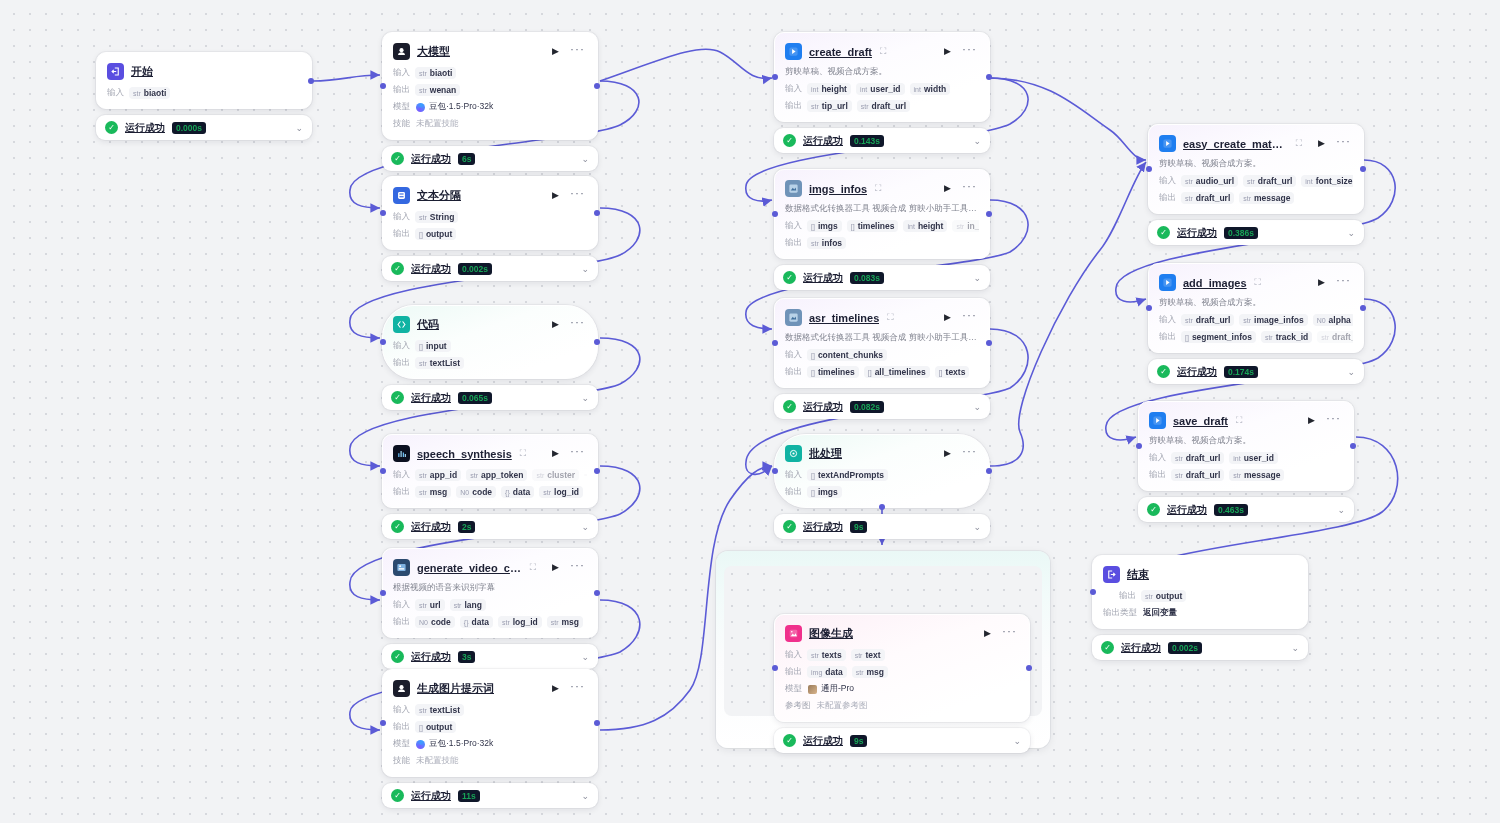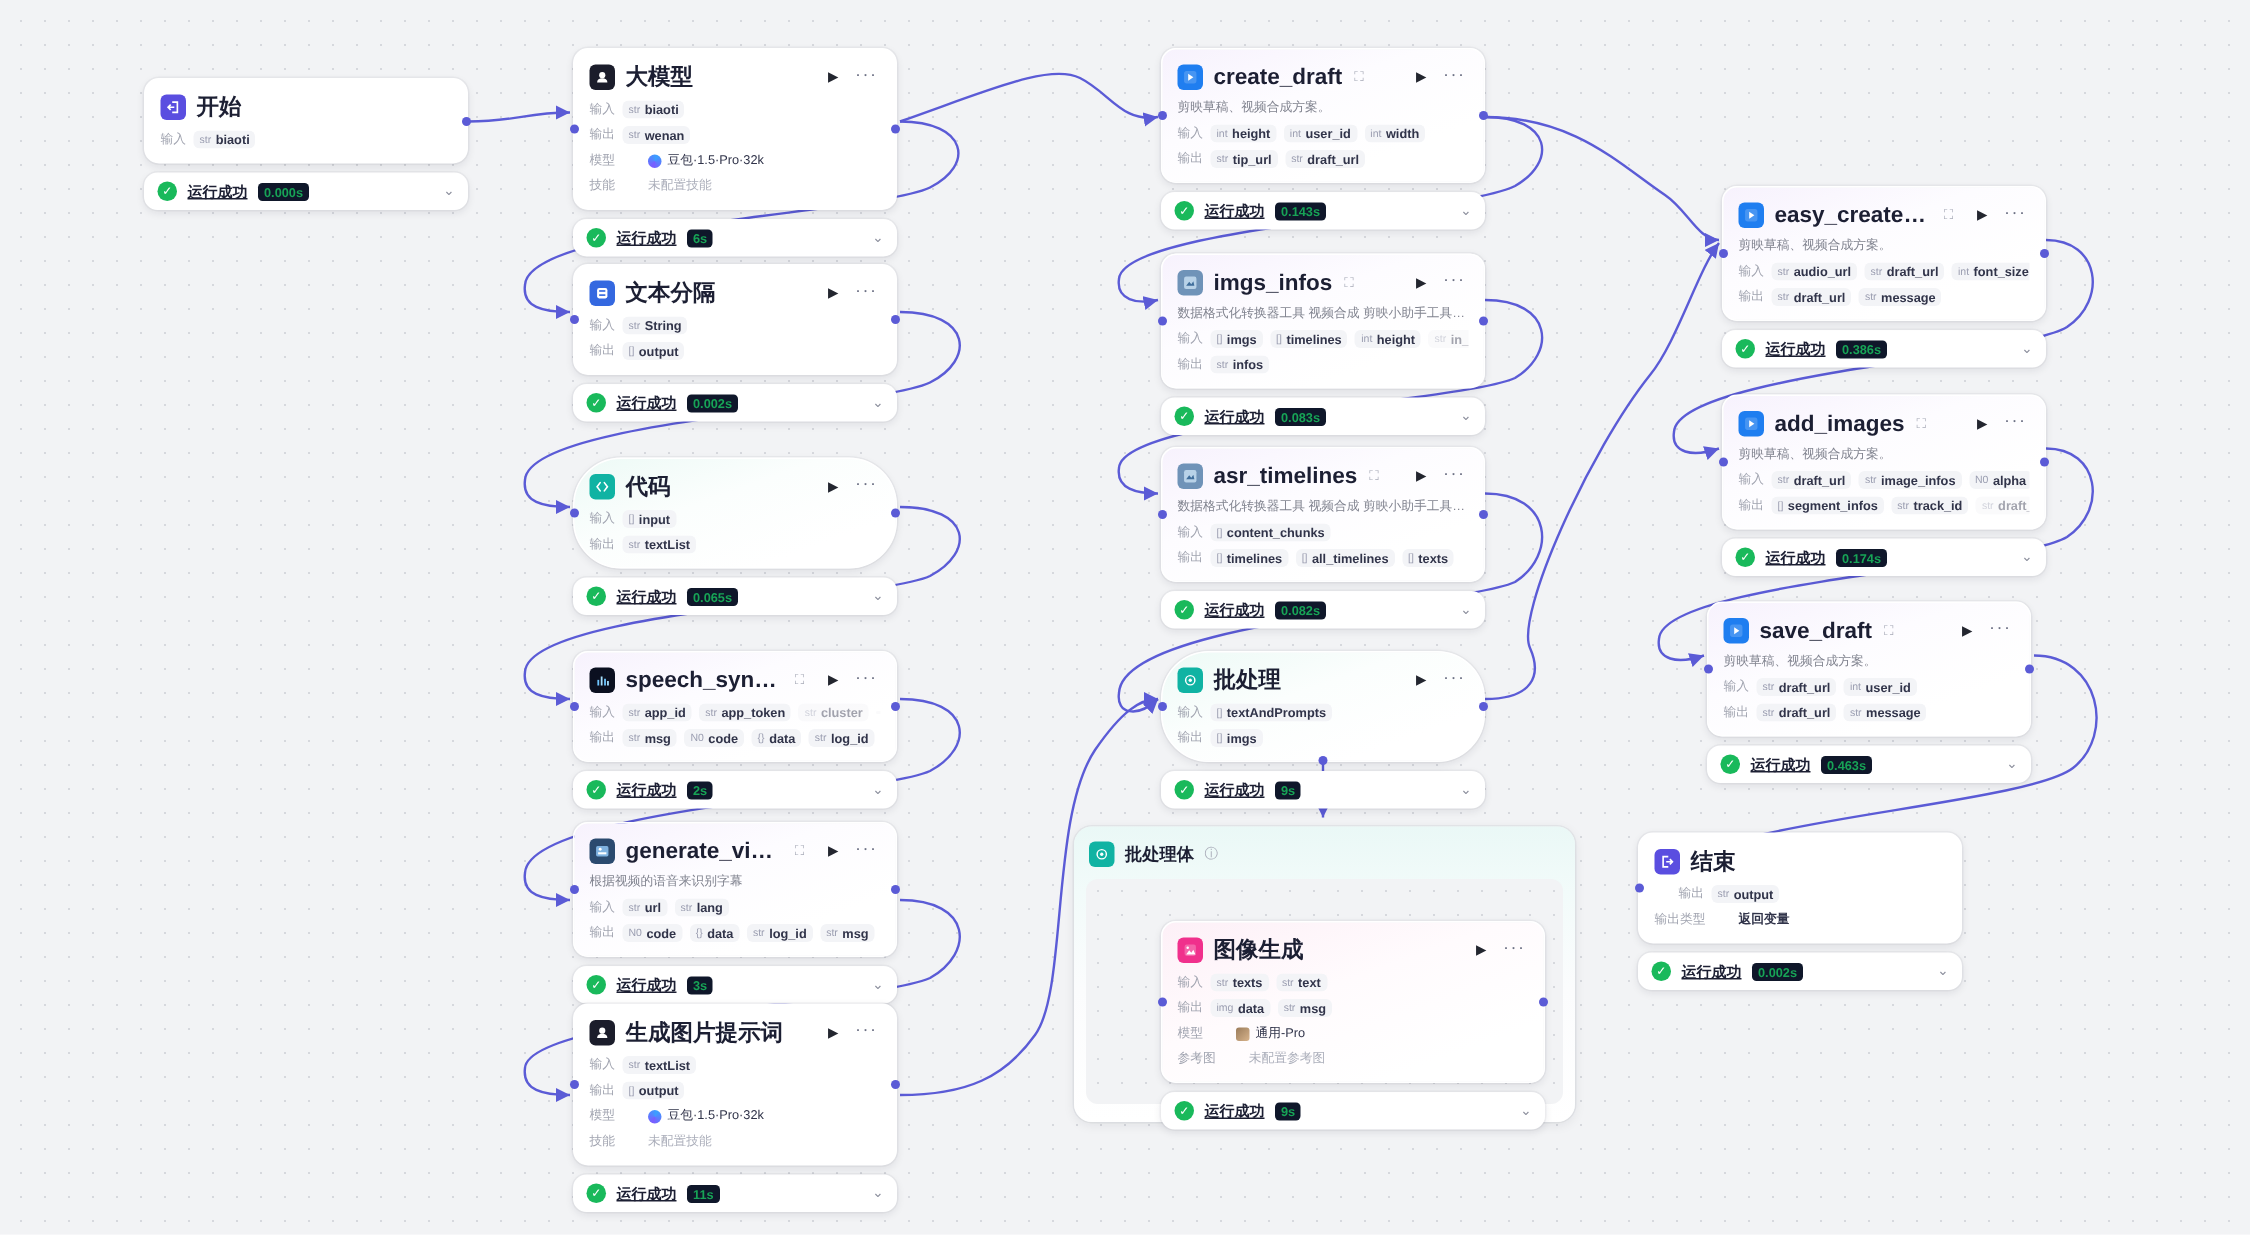--- a/index.html
+++ b/index.html
@@ -36,23 +36,24 @@
 
   .node-head { display: flex; align-items: center; gap: 7px; height: 21px; }
   .node-icon {
     width: 17px; height: 17px; border-radius: 4px;
     flex: 0 0 auto;
     display: flex; align-items: center; justify-content: center;
     font-size: 10px; color: #fff; line-height: 1;
     overflow: hidden;
   }
   .node-title {
-    font-size: 15px; font-weight: 700; color: #1c1f33;
+    font-size: 11px; font-weight: 700; color: #1c1f33;
     white-space: nowrap; overflow: hidden; text-overflow: ellipsis;
     max-width: 150px;
+    text-decoration: underline;
   }
   .title-badge { font-size: 9px; color: #a8abb8; margin-left: 1px; flex: 0 0 auto; }
   .head-spacer { flex: 1 1 auto; }
   .run-btn { color: #23262f; font-size: 9px; line-height: 1; padding: 0 2px; flex: 0 0 auto; }
   .more-btn { color: #6c7084; font-size: 12px; line-height: 6px; letter-spacing: 1px; padding: 0 2px 5px 2px; flex: 0 0 auto; }
 
   .node-desc {
     font-size: 8.5px; color: #80838f; margin-top: 4px;
     white-space: nowrap; overflow: hidden; text-overflow: ellipsis;
   }
@@ -61,21 +62,21 @@
   .io-label { font-size: 8.5px; color: #a2a5b1; flex: 0 0 auto; }
   .chip {
     display: inline-flex; align-items: center; gap: 3px;
     background: #f3f4f7; border-radius: 4px;
     padding: 1px 4px; font-size: 8.5px; color: #31344a; font-weight: 600;
     white-space: nowrap; flex: 0 0 auto;
   }
   .chip.faded { opacity: .45; }
   .chip .ty { font-size: 7px; color: #9a9db0; font-weight: 400; }
 
-  .kv-row { display: flex; align-items: flex-start; gap: 22px; margin-top: 5px; }
+  .kv-row { display: flex; align-items: flex-start; gap: 6px; margin-top: 5px; }
   .kv-key { font-size: 8.5px; color: #a2a5b1; flex: 0 0 auto; }
   .kv-val { font-size: 8.5px; color: #31344a; display: flex; align-items: center; gap: 4px; }
   .kv-val.muted { color: #acafbb; }
   .model-dot { width: 9px; height: 9px; border-radius: 50%;
     background: conic-gradient(from 200deg,#7b5cff,#3aa0ff,#7b5cff); flex:0 0 auto; }
   .model-sq { width: 9px; height: 9px; border-radius: 2px;
     background: linear-gradient(135deg,#9a7b5a,#d8b48c); flex:0 0 auto; }
 
   
   .status-bar {
@@ -698,30 +699,20 @@
     </div>
     <div class="status-bar">
       <span class="ok-icon">✓</span>
       <span class="status-text">运行成功</span>
       <span class="status-time">9s</span>
       <span class="chev">⌄</span>
     </div>
   </div>
 
   <div class="loop-box" style="left:716px; top:551px; width:334px; height:197px;">
-    <div class="loop-head">
-      <span class="node-icon" style="background:#10b3a3;">
-        <svg width="11" height="11" viewBox="0 0 16 16">
-            <circle cx="8" cy="8" r="4.5" fill="none" stroke="#fff" stroke-width="1.4"></circle>
-            <circle cx="8" cy="8" r="1.6" fill="#fff"></circle>
-          </svg>
-      </span>
-      <span class="loop-title">批处理体</span>
-      <span class="loop-info">ⓘ</span>
-    </div>
     <div class="loop-inner"></div>
   </div>
 
   <div class="node-group" style="left:774px; top:614px; width:256px;">
     <div class="node grad-pink">
       <div class="port left"></div>
       <div class="port right"></div>
       <div class="node-head">
         <span class="node-icon" style="background:#f0308c;">
           <svg width="11" height="11" viewBox="0 0 16 16">

